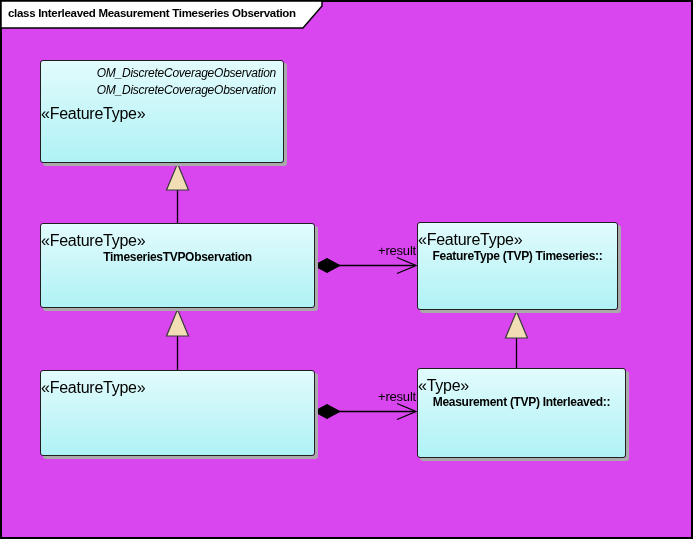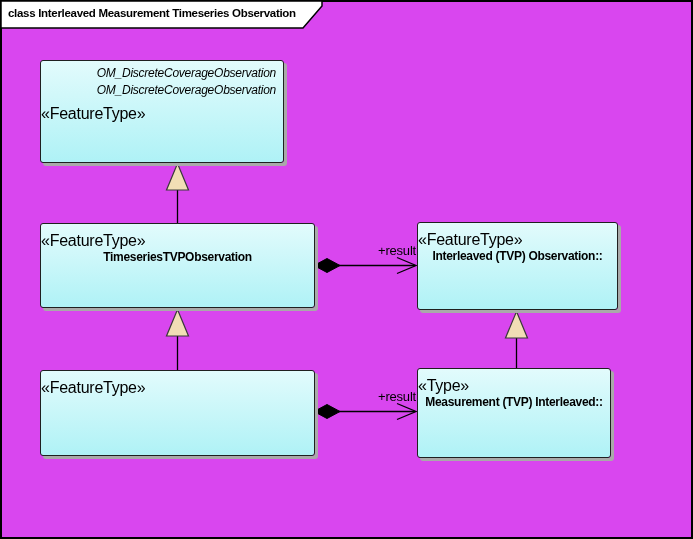--- a/index.html
+++ b/index.html
@@ -125,28 +125,28 @@
     <div class="stereotype after-parents">«FeatureType»</div>
   </div>
 
   <div class="uml-box" style="left:40px; top:223px; width:275px; height:85px;">
     <div class="stereotype first">«FeatureType»</div>
     <div class="name">TimeseriesTVPObservation</div>
   </div>
 
   <div class="uml-box" style="left:417px; top:222px; width:201px; height:88px;">
     <div class="stereotype first">«FeatureType»</div>
-    <div class="name">Interleaved (TVP) Observation::</div>
+    <div class="name">FeatureType (TVP) Timeseries::</div>
   </div>
 
   <div class="uml-box" style="left:40px; top:370px; width:275px; height:86px;">
     <div class="stereotype first">«FeatureType»</div>
   </div>
 
-  <div class="uml-box" style="left:417px; top:368px; width:194px; height:90px;">
+  <div class="uml-box" style="left:417px; top:368px; width:209px; height:90px;">
     <div class="stereotype first">«Type»</div>
     <div class="name">Measurement (TVP) Interleaved::</div>
   </div>
 
   <div class="conn-label" style="top:243px; right:277px;">+result</div>
   <div class="conn-label" style="top:389px; right:277px;">+result</div>
 
 </div>
 
 </body></html>

